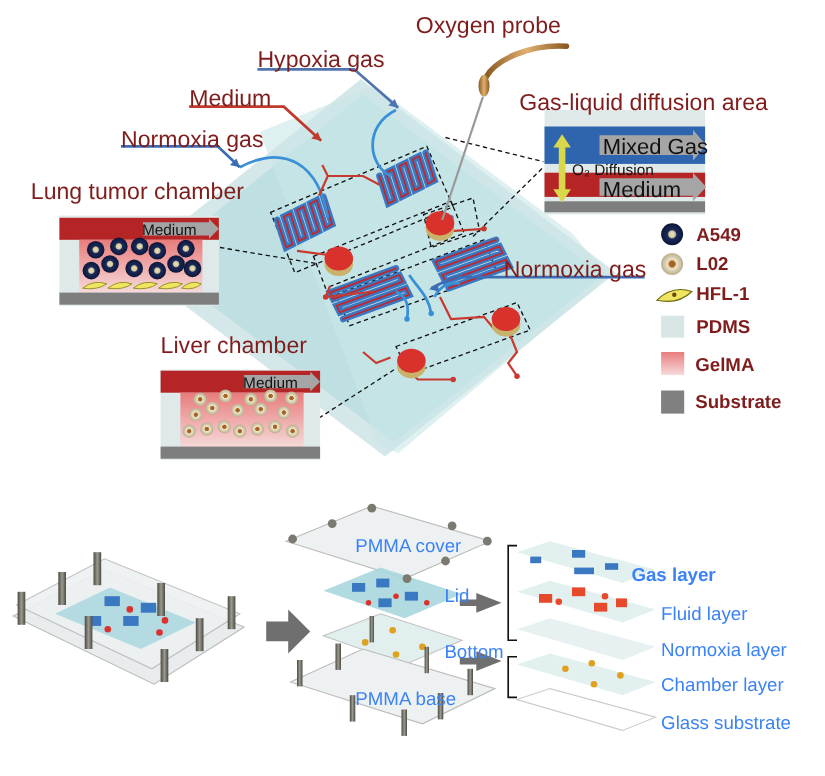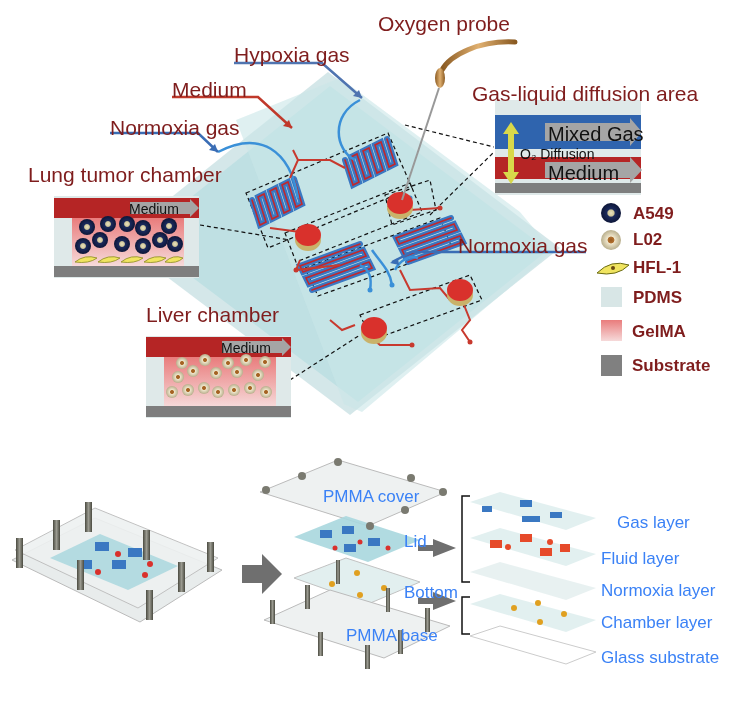--- a/index.html
+++ b/index.html
@@ -345,19 +345,19 @@
         <circle cx="540" cy="192" r="3"></circle>
         <circle cx="564" cy="184" r="3"></circle>
       </g>
     <polygon points="470,206 500,196 596,222 566,234" fill="#ffffff" stroke="#ccc"></polygon>
   </g>
 </svg>
 
 <div class="lbl-n" style="left:323px;top:488px;">PMMA cover</div>
 <div class="lbl-n" style="left:404px;top:533px;">Lid</div>
 <div class="lbl-n" style="left:404px;top:584px;">Bottom</div>
-<div class="lbl-n" style="left:323px;top:627px;padding-left:23px;">PMMA base</div>
-
-<div class="lbl-n" style="left:617px;top:514px;">Gas layer</div>
+<div class="lbl-n" style="left:323px;top:627px;">PMMA base</div>
+
+<div class="lbl-n" style="left:574px;top:514px;font-weight:bold;">Gas layer</div>
 <div class="lbl-n" style="left:601px;top:550px;text-align:right;">Fluid layer</div>
 <div class="lbl-n" style="left:601px;top:582px;">Normoxia layer</div>
 <div class="lbl-n" style="left:601px;top:614px;text-align:center;">Chamber layer</div>
 <div class="lbl-n" style="left:601px;top:649px;">Glass substrate</div>
 
 </body></html>

